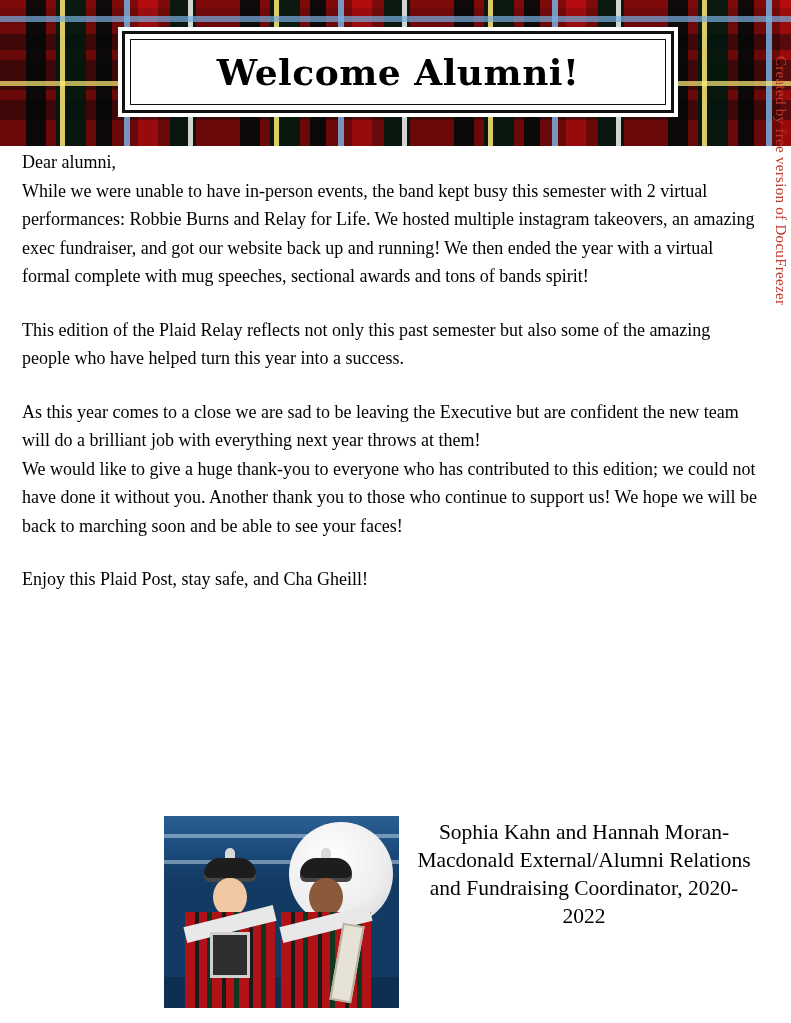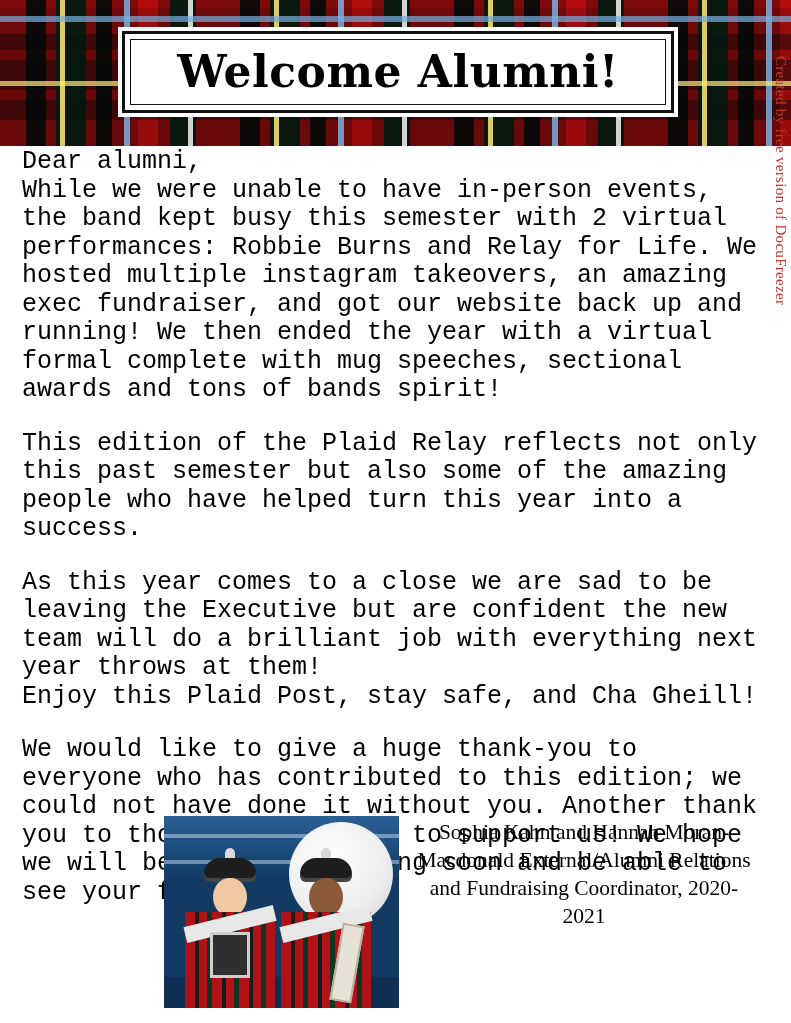--- a/index.html
+++ b/index.html
@@ -107,21 +107,21 @@
   }
   .title-box .inner-rule {
     position: absolute;
     left: 5px; top: 5px; right: 5px; bottom: 5px;
     border: 1px solid #111111;
     pointer-events: none;
   }
   .title-text {
     font-family: "DejaVu Serif", serif;
     font-weight: bold;
-    font-size: 44px;
+    font-size: 36px;
     letter-spacing: 0.5px;
     color: #000000;
     line-height: 1;
     position: relative;
     z-index: 2;
   }
 
   
   .watermark {
     position: absolute;
@@ -137,23 +137,22 @@
     text-orientation: mixed;
     white-space: nowrap;
   }
 
   
   .letter {
     position: absolute;
     left: 22px;
     top: 148px;
     width: 740px;
-    font-size: 25px;
+    font-size: 18px;
     line-height: 28.5px;
-    font-family: Liberation Mono, monospace;
   }
   .letter p {
     margin: 0 0 25px 0;
   }
   .letter p.tight {
     margin-bottom: 0;
   }
 
   
   .photo {
@@ -297,22 +296,22 @@
   </div>
 </div>
 
 <div class="watermark">Created by free version of DocuFreezer</div>
 
 <div class="letter">
   <p class="tight">Dear alumni,</p>
   <p>While we were unable to have in-person events, the band kept busy this semester with 2 virtual performances: Robbie Burns and Relay for Life. We hosted multiple instagram takeovers, an amazing exec fundraiser, and got our website back up and running! We then ended the year with a virtual formal complete with mug speeches, sectional awards and tons of bands spirit!</p>
   <p>This edition of the Plaid Relay reflects not only this past semester but also some of the amazing people who have helped turn this year into a success.</p>
   <p class="tight">As this year comes to a close we are sad to be leaving the Executive but are confident the new team will do a brilliant job with everything next year throws at them!</p>
+  <p>We would like to give a huge thank-you to everyone who has contributed to this edition; we could not have done it without you. Another thank you to those who continue to support us! We hope we will be back to marching soon and be able to see your faces!</p>
   <p>Enjoy this Plaid Post, stay safe, and Cha Gheill!</p>
-  <p>We would like to give a huge thank-you to everyone who has contributed to this edition; we could not have done it without you. Another thank you to those who continue to support us! We hope we will be back to marching soon and be able to see your faces!</p>
 </div>
 
 <div class="photo">
   <div class="rail">
     <div class="rail-line" style="top:18px"></div>
     <div class="rail-line" style="top:44px"></div>
   </div>
   <div class="drum"></div>
   <div class="floor"></div>
 
@@ -328,13 +327,13 @@
   <div class="person right">
     <div class="feather"></div>
     <div class="hat"></div>
     <div class="face"></div>
     <div class="body"></div>
     <div class="sash"></div>
     <div class="instrument"></div>
   </div>
 </div>
 
-<div class="signature">Sophia Kahn and Hannah Moran-Macdonald External/Alumni Relations and Fundraising Coordinator, 2020-2021</div>
+<div class="signature">Sophia Kahn and Hannah Moran-Macdonald External/Alumni Relations and Fundraising Coordinator, 2020-2022</div>
 
 </body></html>

